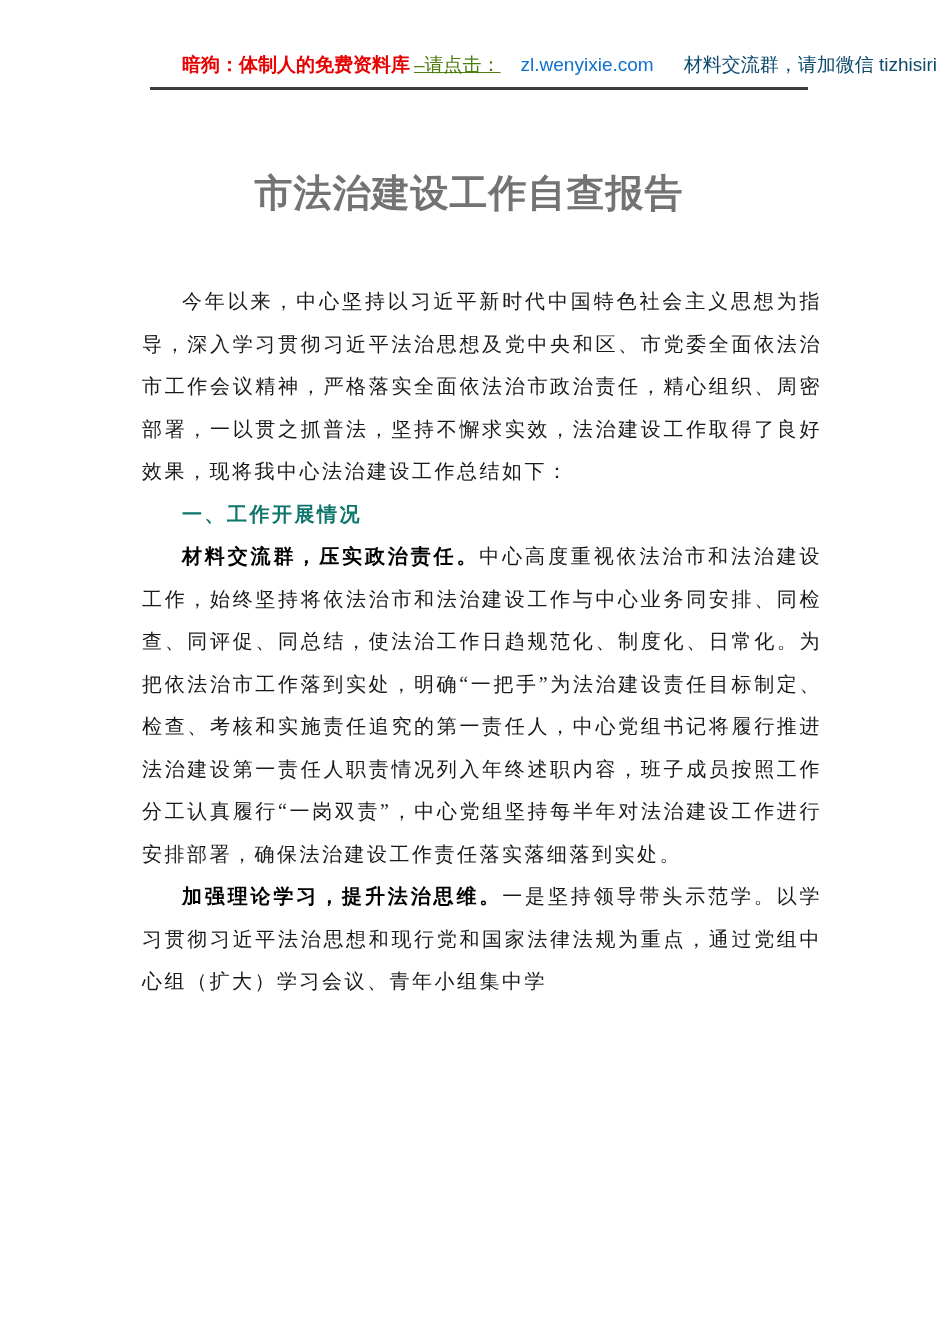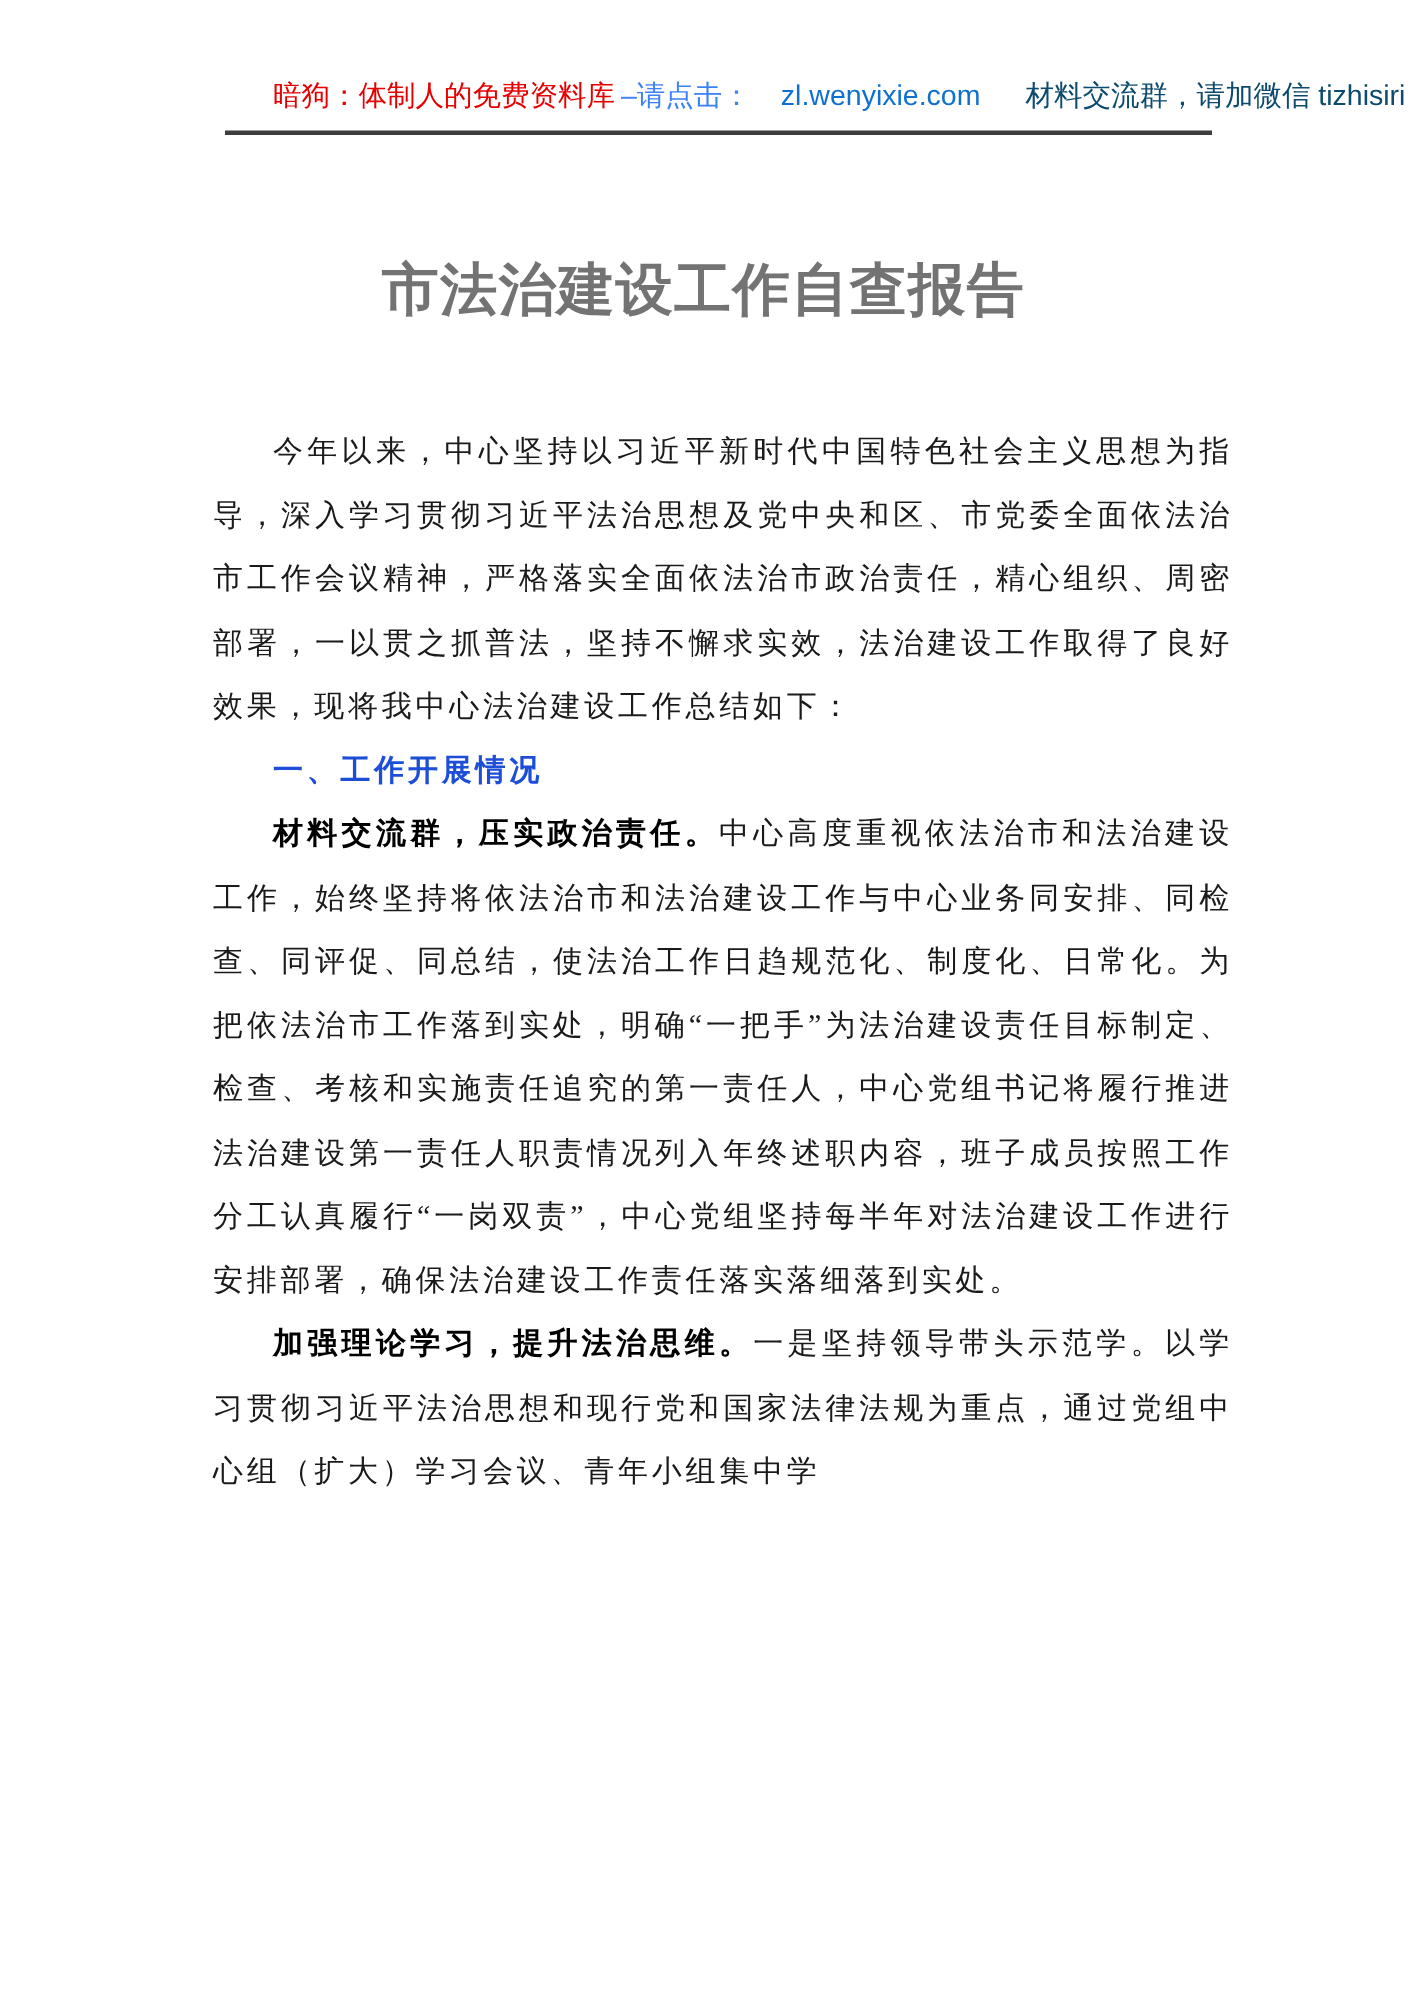--- a/index.html
+++ b/index.html
@@ -21,22 +21,22 @@
     width: 658px;
     padding-bottom: 9px;
     border-bottom: 3px solid #3d3d3d;
     font-family: "Liberation Sans", "DejaVu Sans", sans-serif;
     font-size: 19px;
     line-height: 26px;
     white-space: nowrap;
     display: flex;
     align-items: baseline;
   }
-  .banner .site-name { color: #e60000; font-weight: 400; padding-left: 32px; }
-  .banner .click-label { color: #3b82f6; margin-left: 4px; }
+  .banner .site-name { color: #e60000; font-weight: 700; padding-left: 32px; }
+  .banner .click-label { color: #4d7c0f; margin-left: 4px; text-decoration: underline; }
   .banner a.promo-link { color: #1070d0; text-decoration: none; margin-left: 20px; }
   .banner .group-info { color: #0c4a6e; margin-left: 30px; }
 
   
   .doc-title {
     position: absolute;
     left: 0;
     top: 168px;
     width: 938px;
     text-align: center;
@@ -59,21 +59,21 @@
     text-indent: 2em;
     letter-spacing: 2.5px;
     text-align: justify;
     text-justify: inter-ideograph;
     font-weight: 400;
     color: #1a1a1a;
   }
   .content h2 {
     font-family: "Liberation Sans", "DejaVu Sans", sans-serif;
     font-weight: 700;
-    color: #1d4ed8;
+    color: #0f766e;
     text-align: left;
   }
   .content .lead {
     font-family: "Liberation Sans", "DejaVu Sans", sans-serif;
     font-weight: 700;
     color: #000000;
   }
 </style>
 </head>
 <body>

